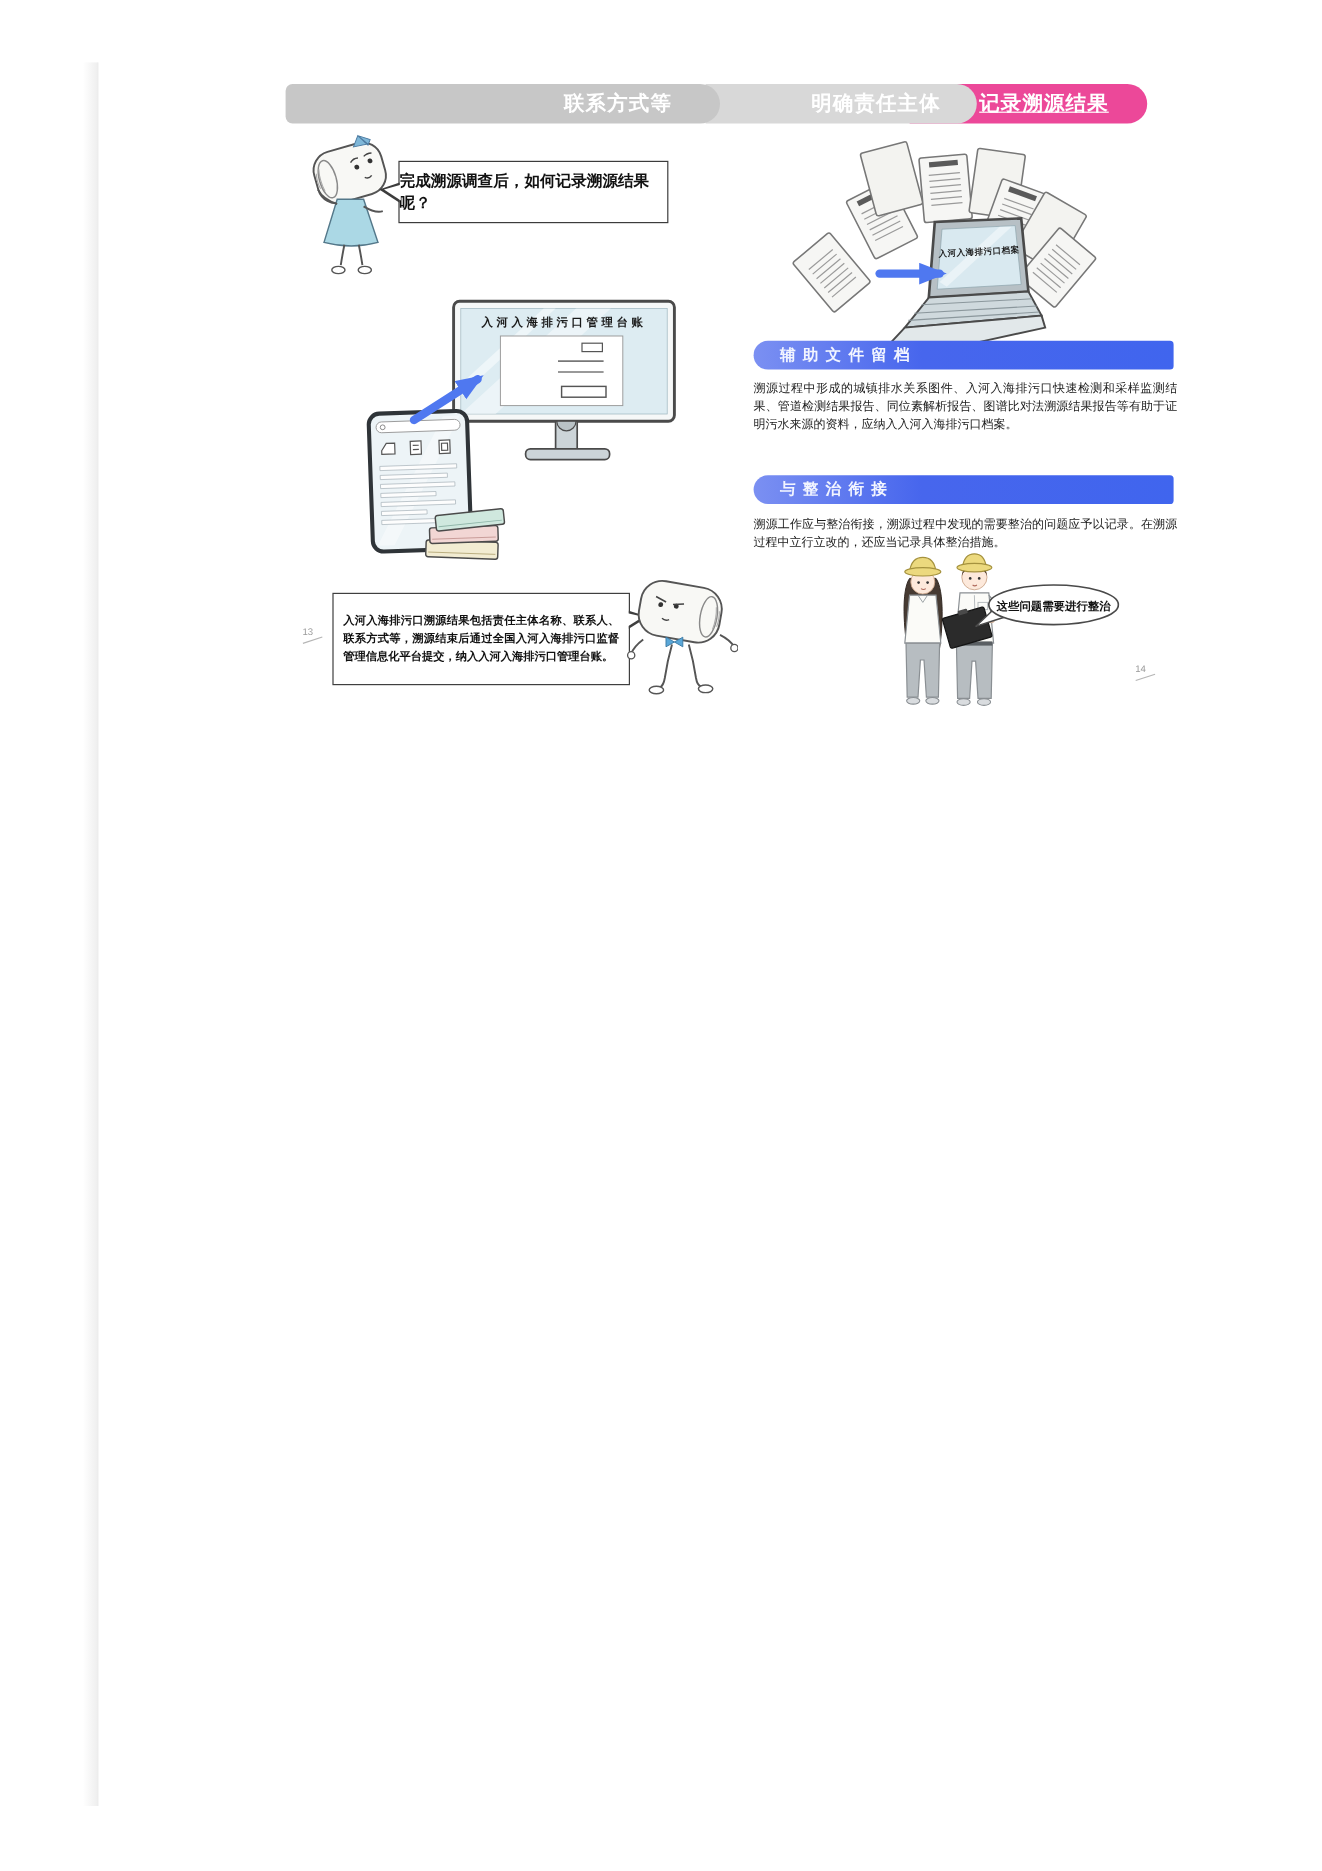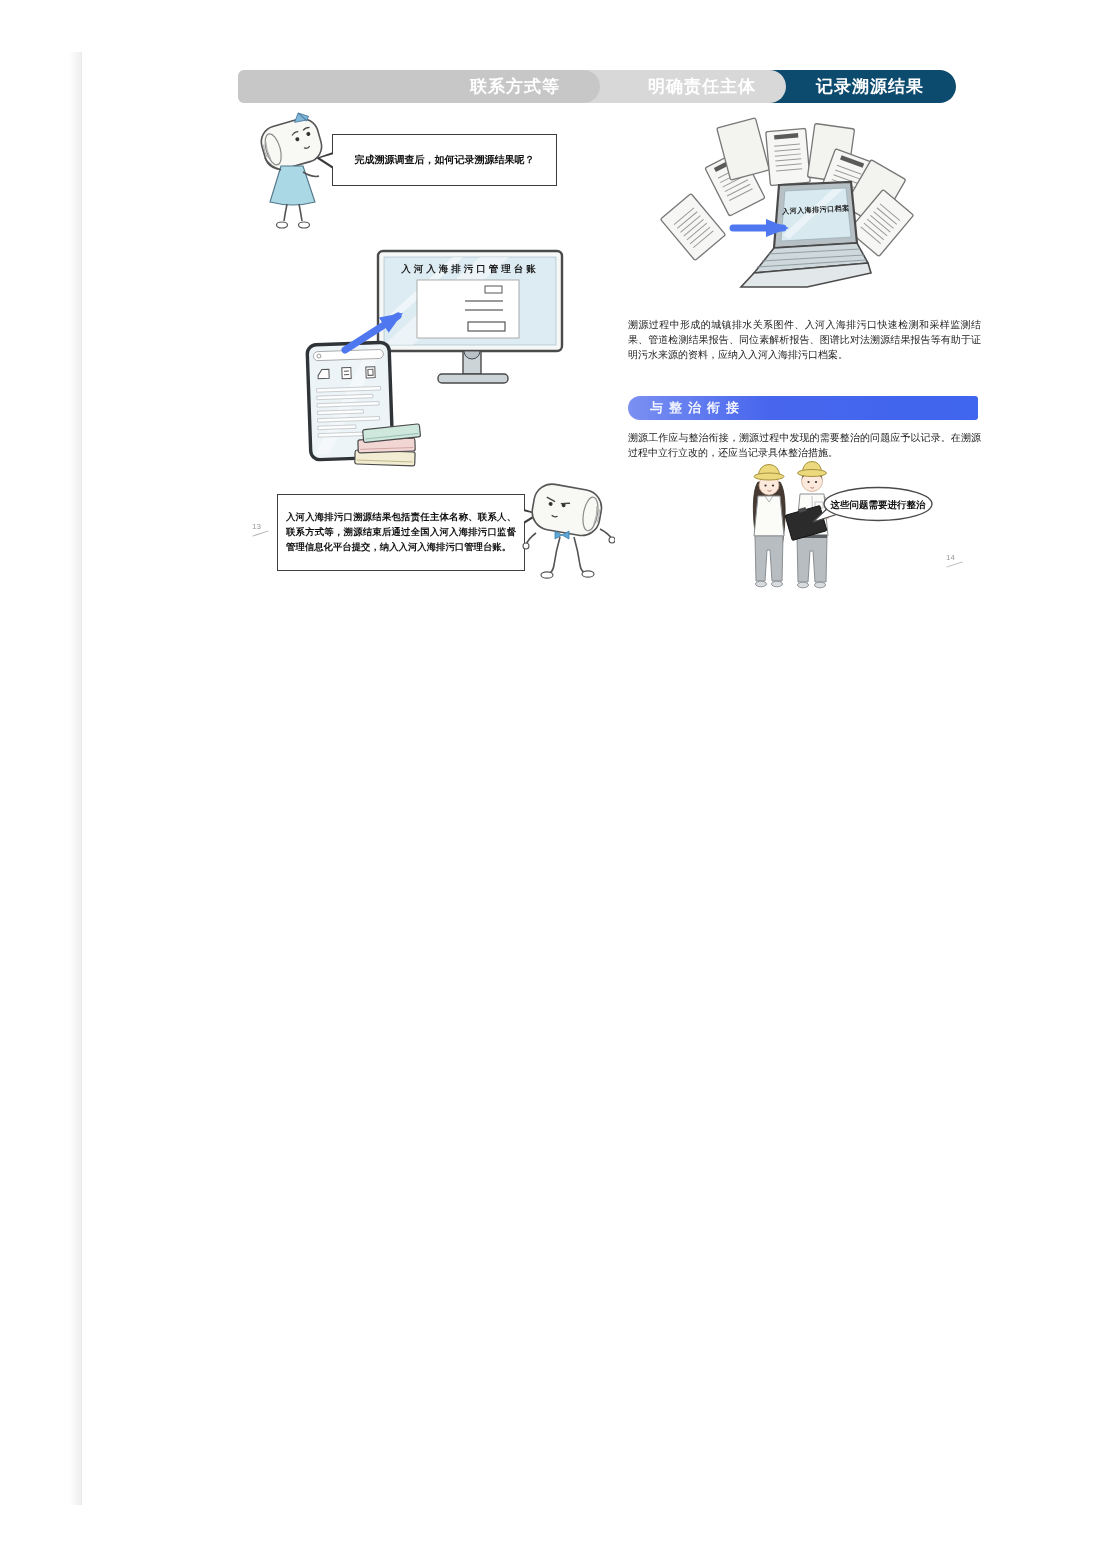--- a/index.html
+++ b/index.html
@@ -7,29 +7,29 @@
   .canvas { position:relative; width:1102px; height:1559px; background:#ffffff; overflow:hidden; }
   .page-edge { position:absolute; left:69px; top:52px; width:13px; height:1453px;
     background:linear-gradient(to right, rgba(244,244,244,0), #efefef);
     border-right:1px solid #e9e9e9; }
 
   
   .tab { position:absolute; top:70px; height:33px; display:flex; align-items:center;
     color:#ffffff; font-weight:700; font-size:17px; letter-spacing:1px; }
   .tab-1 { left:238px; width:362px; background:#c7c7c7; border-radius:6px 17px 17px 6px;
     z-index:3; justify-content:flex-end; padding-right:40px; }
-  .tab-2 { left:560px; width:226px; background:#d8d8d8; border-radius:0 17px 17px 0;
+  .tab-2 { left:588px; width:226px; background:#d8d8d8; border-radius:0 17px 17px 0;
     z-index:2; justify-content:flex-end; padding-right:30px; }
-  .tab-3 { left:758px; width:198px; background:#0c4a6e; border-radius:0 17px 17px 0;
-    z-index:1; justify-content:center; padding-left:26px; }
+  .tab-3 { left:758px; width:198px; background:#ec4899; border-radius:0 17px 17px 0;
+    z-index:1; justify-content:center; padding-left:26px;text-decoration:underline; }
 
   
   .bubble1 { position:absolute; left:332px; top:134px; width:225px; height:52px;
     background:#fff; border:1.5px solid #3c3c3c; display:flex; align-items:center;
-    justify-content:center; font-size:10px; font-weight:700; color:#111; }
+    justify-content:center; font-size:13px; font-weight:700; color:#111; }
   .bubble1 .tail-out { position:absolute; left:-17px; top:17px; width:0; height:0;
     border-top:6px solid transparent; border-bottom:11px solid transparent;
     border-right:17px solid #3c3c3c; }
   .bubble1 .tail-in { position:absolute; left:-13px; top:19px; width:0; height:0;
     border-top:4.5px solid transparent; border-bottom:9px solid transparent;
     border-right:14px solid #ffffff; }
 
   
   .notebox { position:absolute; left:277px; top:494px; width:248px; background:#fff;
     border:1.3px solid #3f3f3f; padding:15px 8px; font-size:9.4px; line-height:1.58;
@@ -256,20 +256,23 @@
       <text transform="translate(161,107) rotate(-3)" text-anchor="middle" font-size="7" font-weight="700" letter-spacing="0.5" fill="#1a1a1a">入河入海排污口档案</text>
       <polygon points="119,143 202,138 213,158 99,168" fill="#cfd9dd" stroke="#4a4a4a" stroke-width="1.6"></polygon>
       <line x1="113" y1="149" x2="205" y2="144" stroke="#8b979c" stroke-width="0.9"></line>
       <line x1="107" y1="156" x2="209" y2="150" stroke="#8b979c" stroke-width="0.9"></line>
       <line x1="102" y1="162" x2="211" y2="155" stroke="#8b979c" stroke-width="0.9"></line>
       <polygon points="99,168 213,158 216,168 152,182 86,182" fill="#e2e8ea" stroke="#4a4a4a" stroke-width="1.6"></polygon>
     </g>
     <line x1="78" y1="123" x2="128" y2="123" stroke="#4f78f0" stroke-width="7" stroke-linecap="round" marker-end="url(#ah2)"></line>
   </svg>
 
+  <div class="banner banner-1">
+    <span>辅助文件留档</span>
+  </div>
   <div class="para para-1">溯源过程中形成的城镇排水关系图件、入河入海排污口快速检测和采样监测结果、管道检测结果报告、同位素解析报告、图谱比对法溯源结果报告等有助于证明污水来源的资料，应纳入入河入海排污口档案。</div>
 
   <div class="banner banner-2">
     <span>与整治衔接</span>
   </div>
   <div class="para para-2">溯源工作应与整治衔接，溯源过程中发现的需要整治的问题应予以记录。在溯源过程中立行立改的，还应当记录具体整治措施。</div>
 
   <svg class="illus" style="left:718px; top:448px;" width="215" height="145" viewBox="0 0 215 145">
     <g>
       <path d="M40,34 C33,44 35,76 39,98 L64,98 C68,76 69,44 62,34 Z" fill="#463a32" stroke="#2f2620" stroke-width="0.8"></path>

